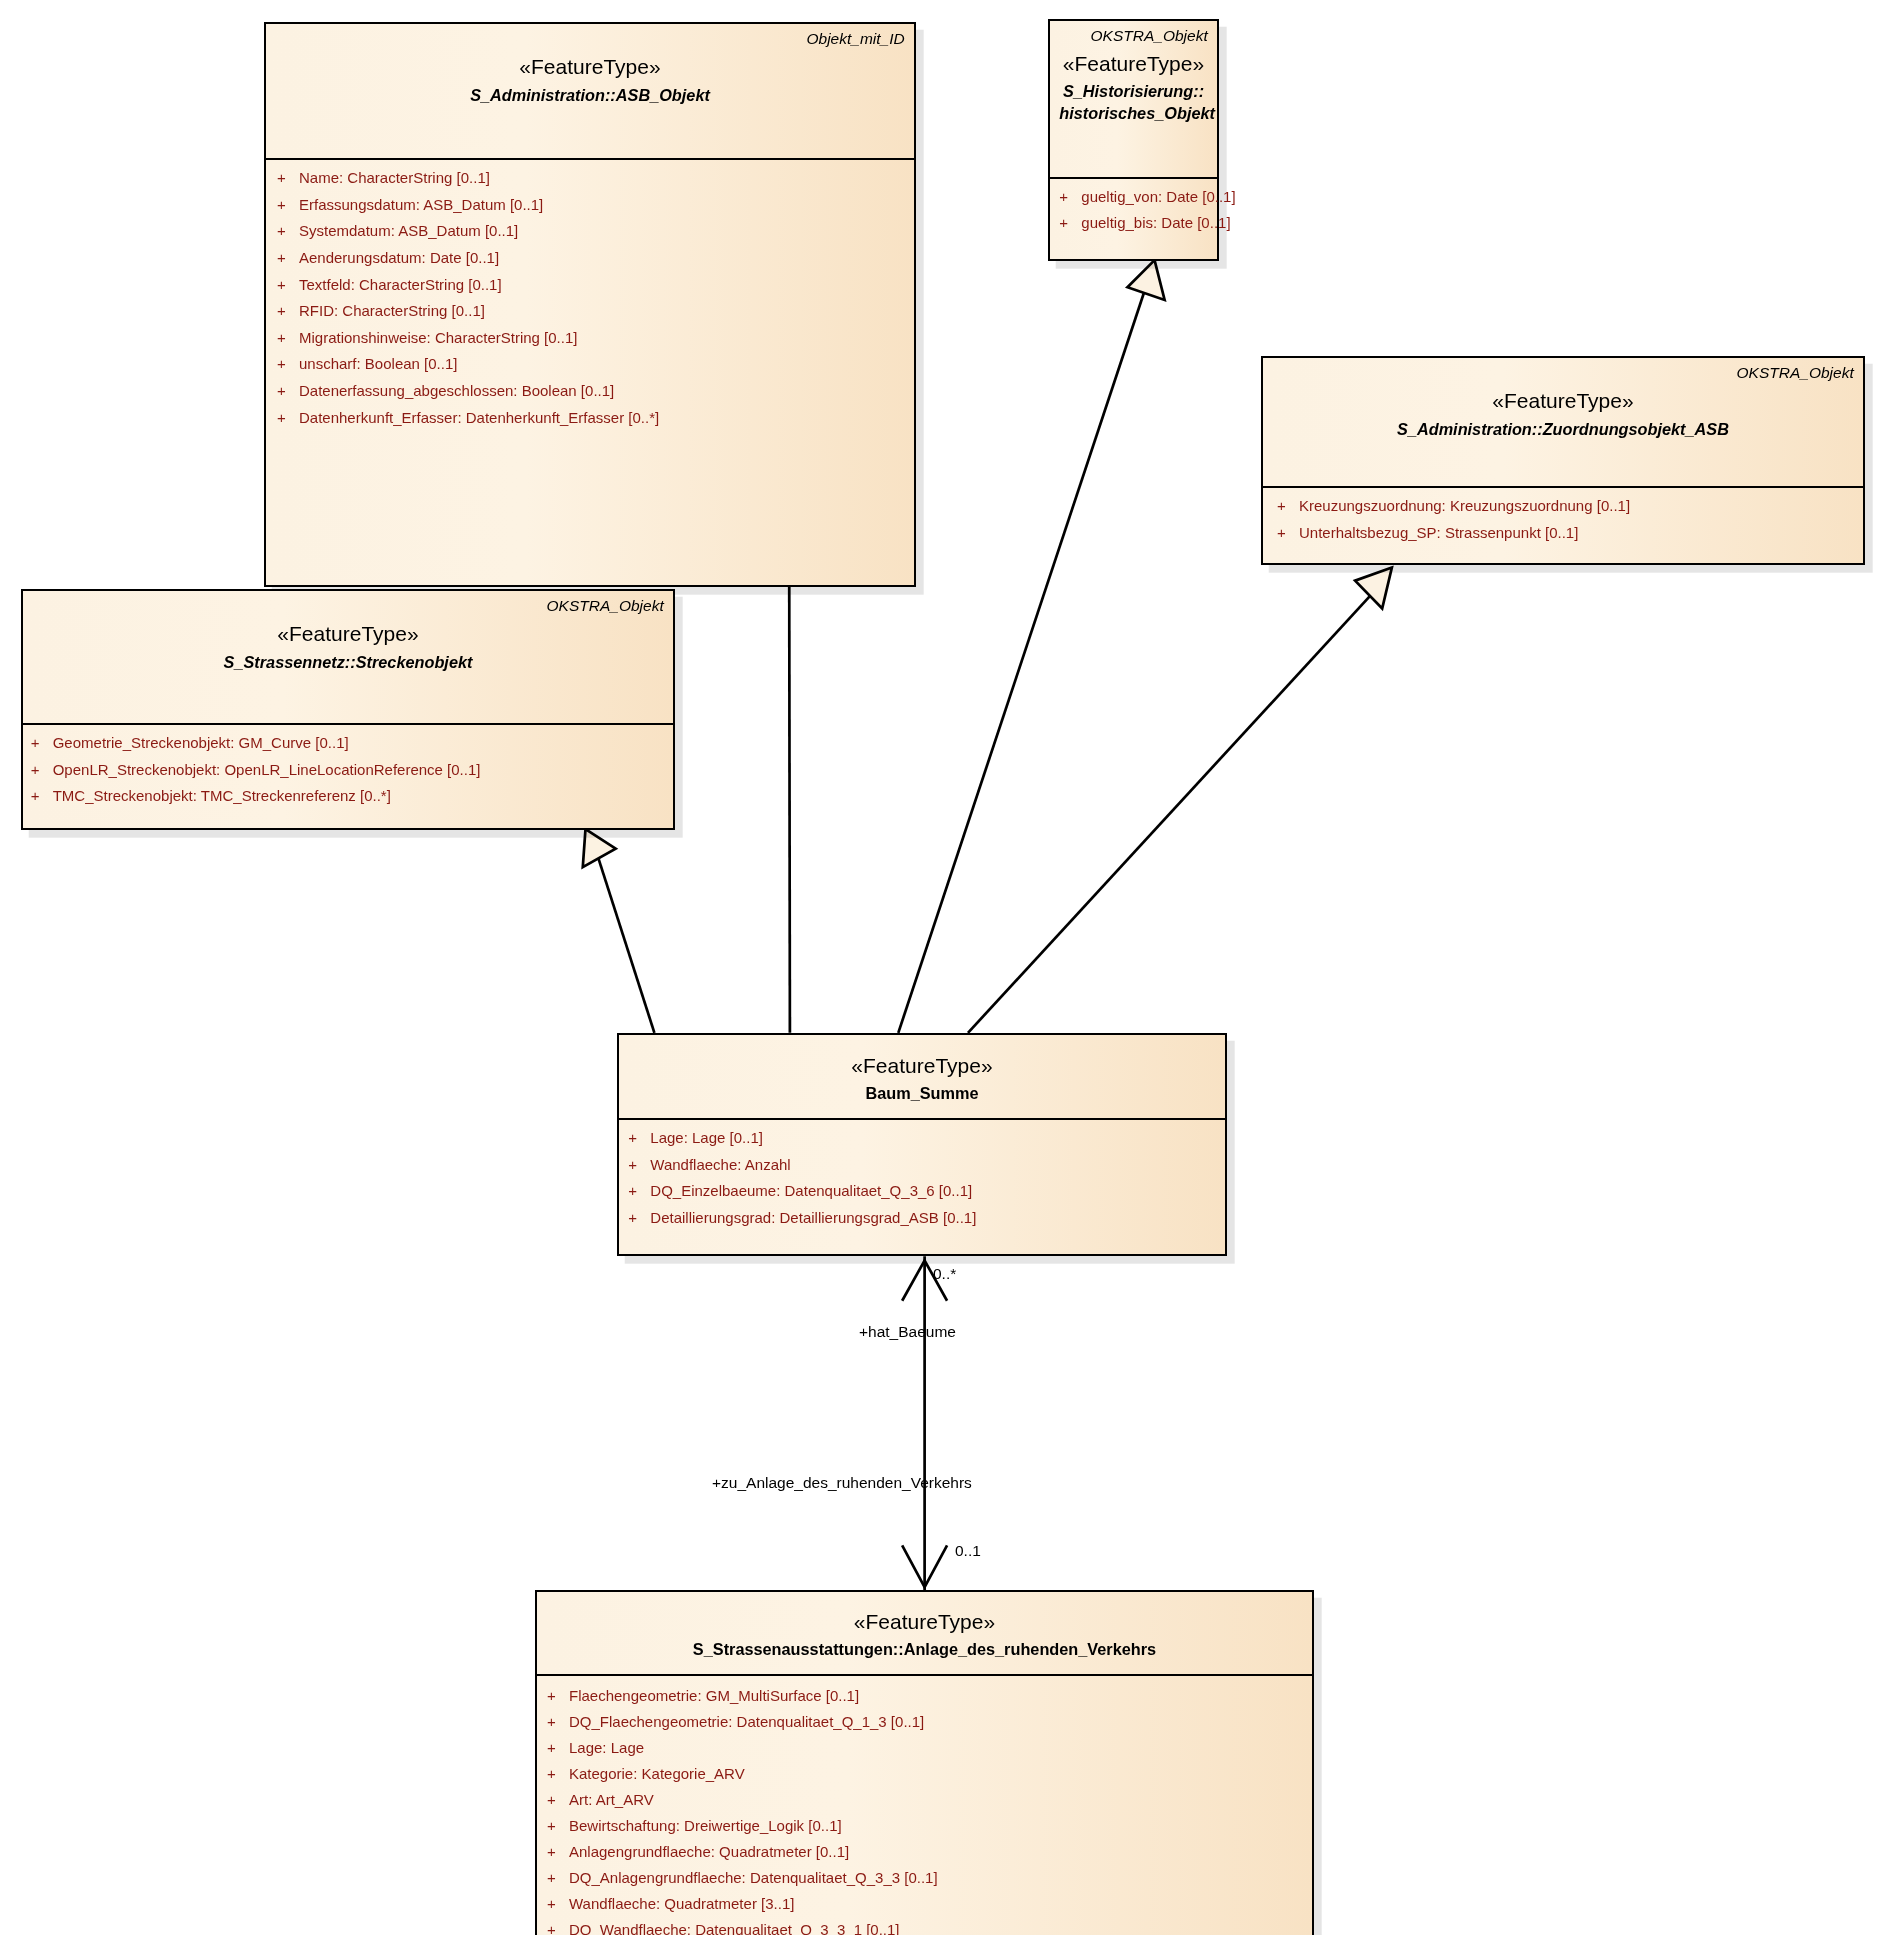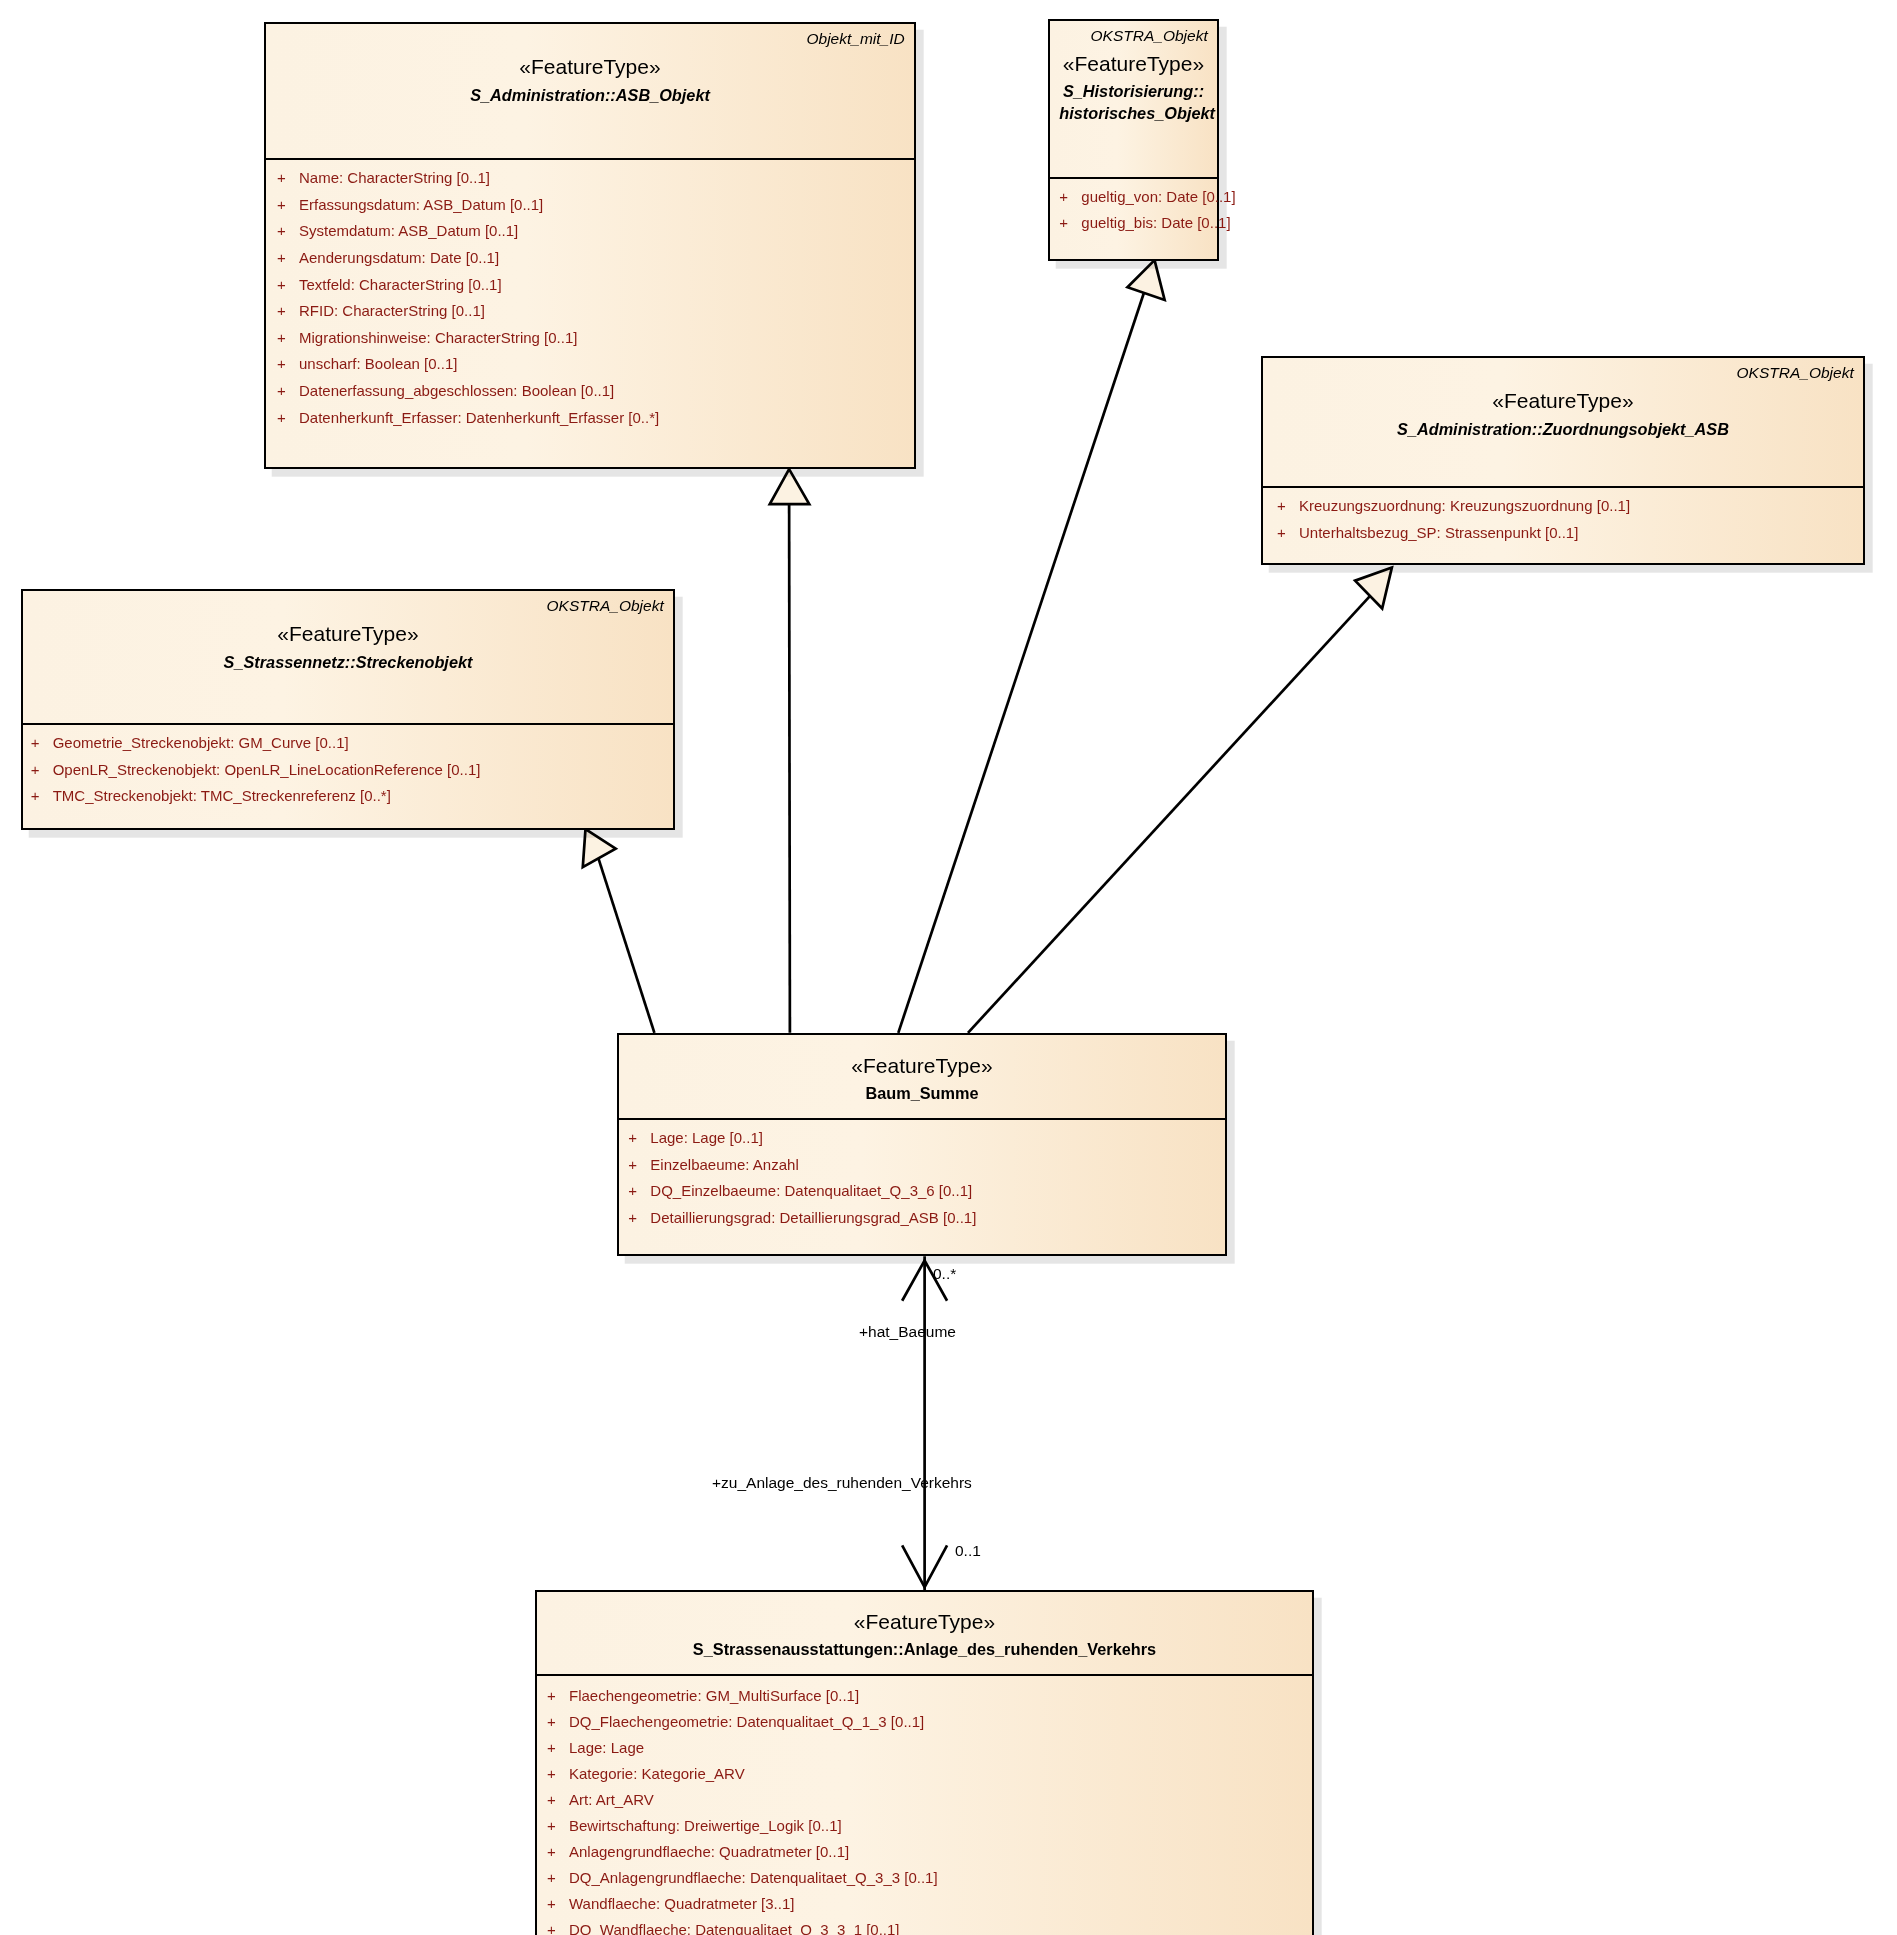--- a/index.html
+++ b/index.html
@@ -103,21 +103,21 @@
     </g>
   </svg>
 
   <div id="labels">
     <div class="edge-label" style="left:933px;top:1266px;">0..*</div>
     <div class="edge-label" style="left:859px;top:1324px;">+hat_Baeume</div>
     <div class="edge-label" style="left:712px;top:1475px;">+zu_Anlage_des_ruhenden_Verkehrs</div>
     <div class="edge-label" style="left:955px;top:1543px;">0..1</div>
   </div>
 
-  <div class="uml-class" style="left:264px;top:22px;width:652px;height:447px;">
+  <div class="uml-class" style="left:264px;top:22px;width:652px;height:565px;">
     <div class="uml-head" style="height:134px;">
       <span class="uml-tag">Objekt_mit_ID</span>
       <span class="uml-stereotype">«FeatureType»</span>
       <span class="uml-name italic">S_Administration::ASB_Objekt</span>
     </div>
     <div class="uml-divider"></div>
     <div class="uml-attrs">
       <div class="attr-row">
           <span class="attr-vis">+</span>
           <span class="attr-text">Name: CharacterString [0..1]</span>
@@ -229,21 +229,21 @@
       <span class="uml-name">Baum_Summe</span>
     </div>
     <div class="uml-divider"></div>
     <div class="uml-attrs" style="padding-left:9.3px;">
       <div class="attr-row">
           <span class="attr-vis">+</span>
           <span class="attr-text">Lage: Lage [0..1]</span>
         </div>
       <div class="attr-row">
           <span class="attr-vis">+</span>
-          <span class="attr-text">Einzelbaeume: Anzahl</span>
+          <span class="attr-text">Wandflaeche: Anzahl</span>
         </div>
       <div class="attr-row">
           <span class="attr-vis">+</span>
           <span class="attr-text">DQ_Einzelbaeume: Datenqualitaet_Q_3_6 [0..1]</span>
         </div>
       <div class="attr-row">
           <span class="attr-vis">+</span>
           <span class="attr-text">Detaillierungsgrad: Detaillierungsgrad_ASB [0..1]</span>
         </div>
     </div>

